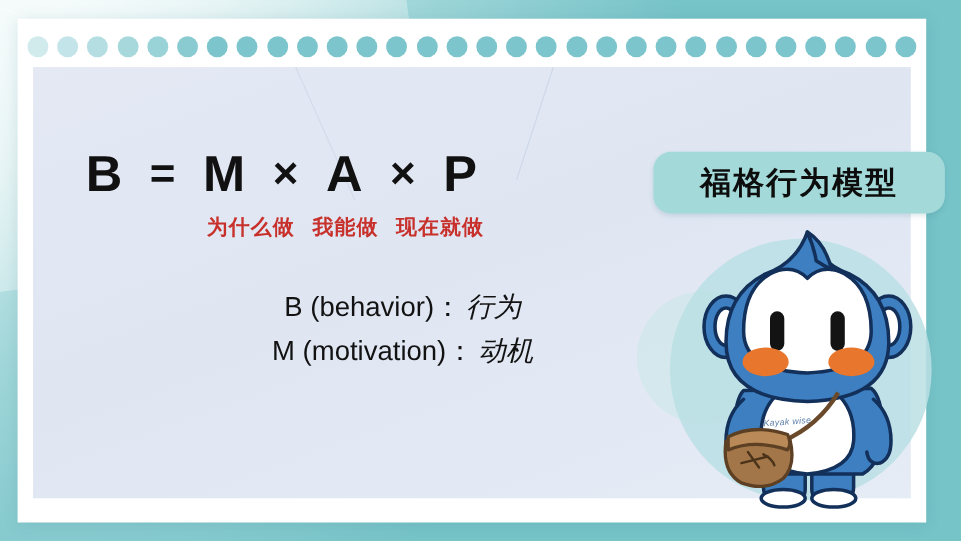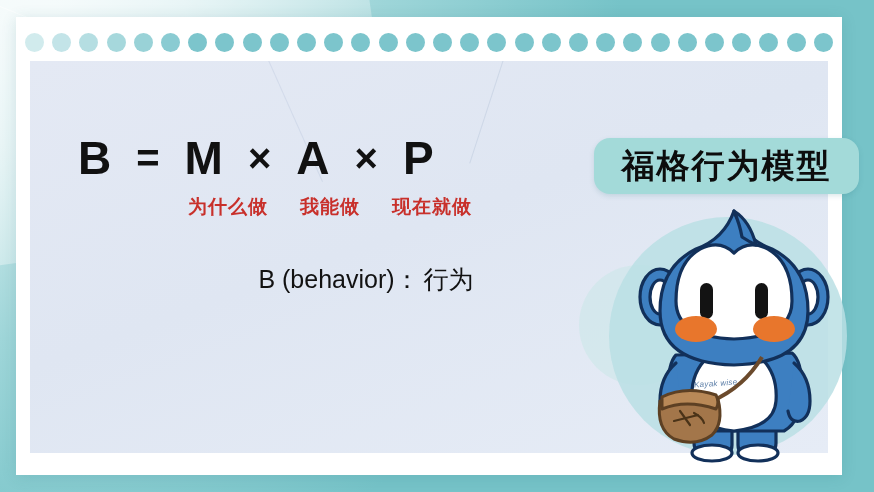--- a/index.html
+++ b/index.html
@@ -117,57 +117,57 @@
     letter-spacing: 1px;
   }
   .formula .op { font-size: 40px; font-weight: bold; }
 
   .sublabels {
     position: absolute;
     left: 172px;
     top: 177px;
     display: flex;
     align-items: flex-start;
-    gap: 32px;
+    gap: 16px;
     font-size: 19px;
     font-weight: bold;
     color: #c8302b;
     letter-spacing: 1px;
   }
 
   
   .legend {
     position: absolute;
     left: 150px;
     top: 243px;
     width: 400px;
     text-align: center;
     color: #121212;
     font-size: 25px;
     line-height: 1.58;
   }
   .legend-row { white-space: nowrap; }
-  .legend-row .cn { margin-left: 4px; }
+  .legend-row .cn { margin-left: 4px; font-style: italic; }
 
   
   .badge {
     position: absolute;
     left: 578px;
     top: 121px;
     width: 265px;
     height: 56px;
     border-radius: 16px;
     background: #a3dad9;
     box-shadow: 0 2px 5px rgba(60,130,140,0.18);
     display: flex;
     align-items: center;
     justify-content: center;
   }
   .badge-text {
-    font-size: 33px;
+    font-size: 28px;
     font-weight: bold;
     color: #0d0d0d;
     letter-spacing: 2px;
     white-space: nowrap;
   }
 
   
   .mascot-halo {
     position: absolute;
     left: 593px;
@@ -268,20 +268,21 @@
     </div>
 
     <div class="sublabels">
       <span>为什么做</span>
       <span>我能做</span>
       <span>现在就做</span>
     </div>
 
     <div class="legend" id="legend-list">
         <div class="legend-row"><span>B </span><span>(behavior)</span><span>：</span><span class="cn">行为</span></div>
+        <div class="legend-row"><span>M </span><span>(motivation)</span><span>：</span><span class="cn">动机</span></div>
       </div>
 
     <div class="badge">
       <span class="badge-text">福格行为模型</span>
     </div>
 
     <div class="mascot-halo2"></div>
     <div class="mascot-halo"></div>
 
     <svg class="mascot" viewBox="0 0 230 268">

